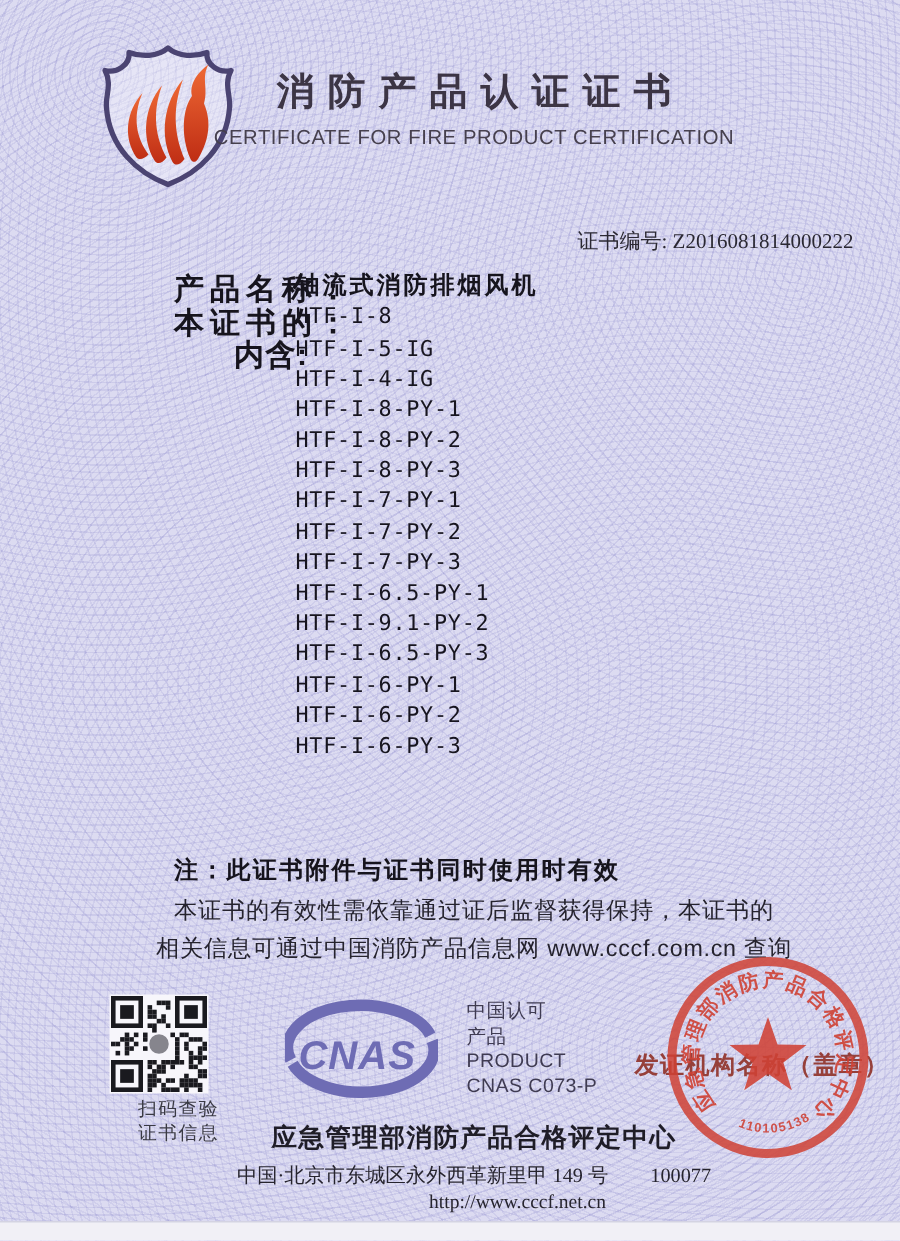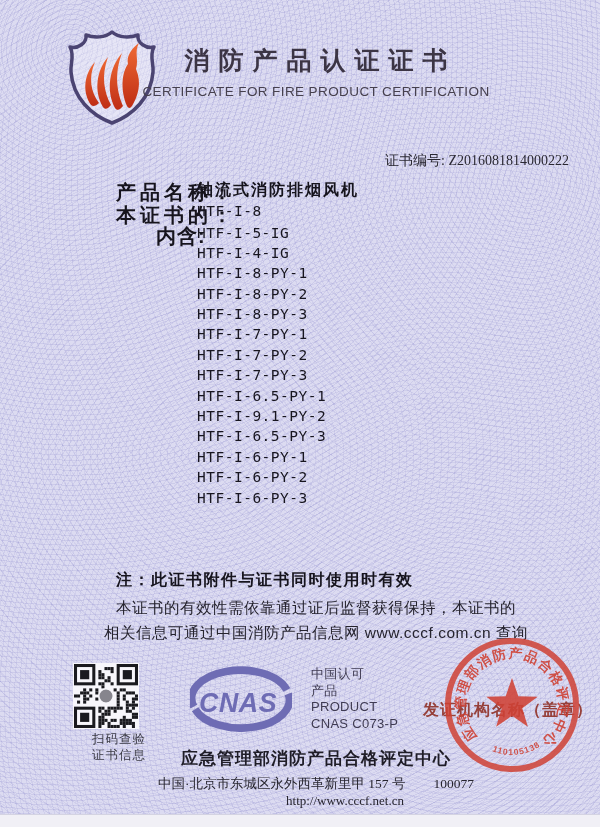--- a/index.html
+++ b/index.html
@@ -271,18 +271,18 @@
         <textPath href="#arcTop" startOffset="2">应急管理部消防产品合格评定中心</textPath>
       </text>
       <text font-size="8.5" font-weight="bold" fill="#cf4134" opacity="0.88" letter-spacing="1" font-family="Liberation Sans, sans-serif">
         <textPath href="#arcBottom" startOffset="10">1101051382951</textPath>
       </text>
     </svg>
   </div>
 
   <div class="abs org-name">应急管理部消防产品合格评定中心</div>
   <div class="abs address">
-    <span>中国·北京市东城区永外西革新里甲 157 号</span><span class="postcode">100077</span>
+    <span>中国·北京市东城区永外西革新里甲 149 号</span><span class="postcode">100077</span>
   </div>
   <div class="abs website">http://www.cccf.net.cn</div>
 
   <div class="abs scan-edge"></div>
 </div>
 
 </body></html>

